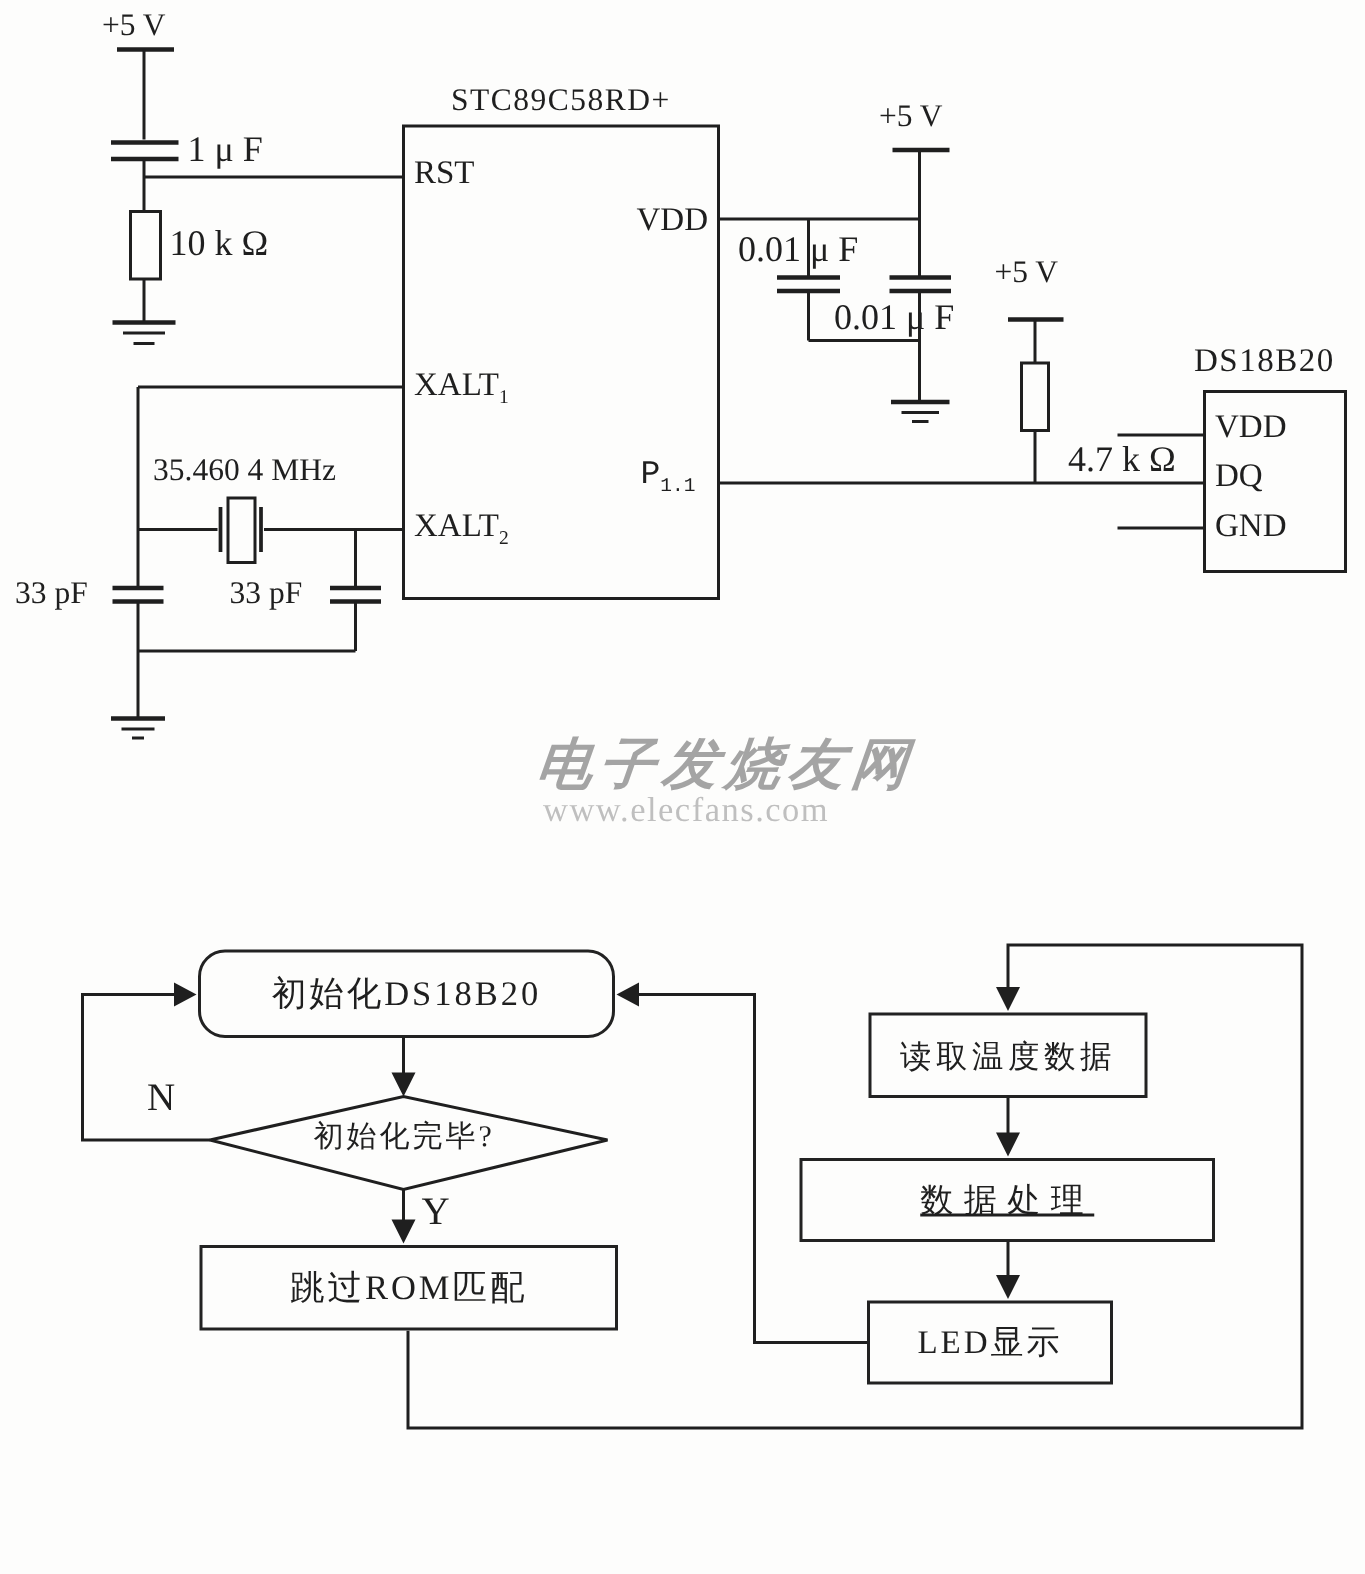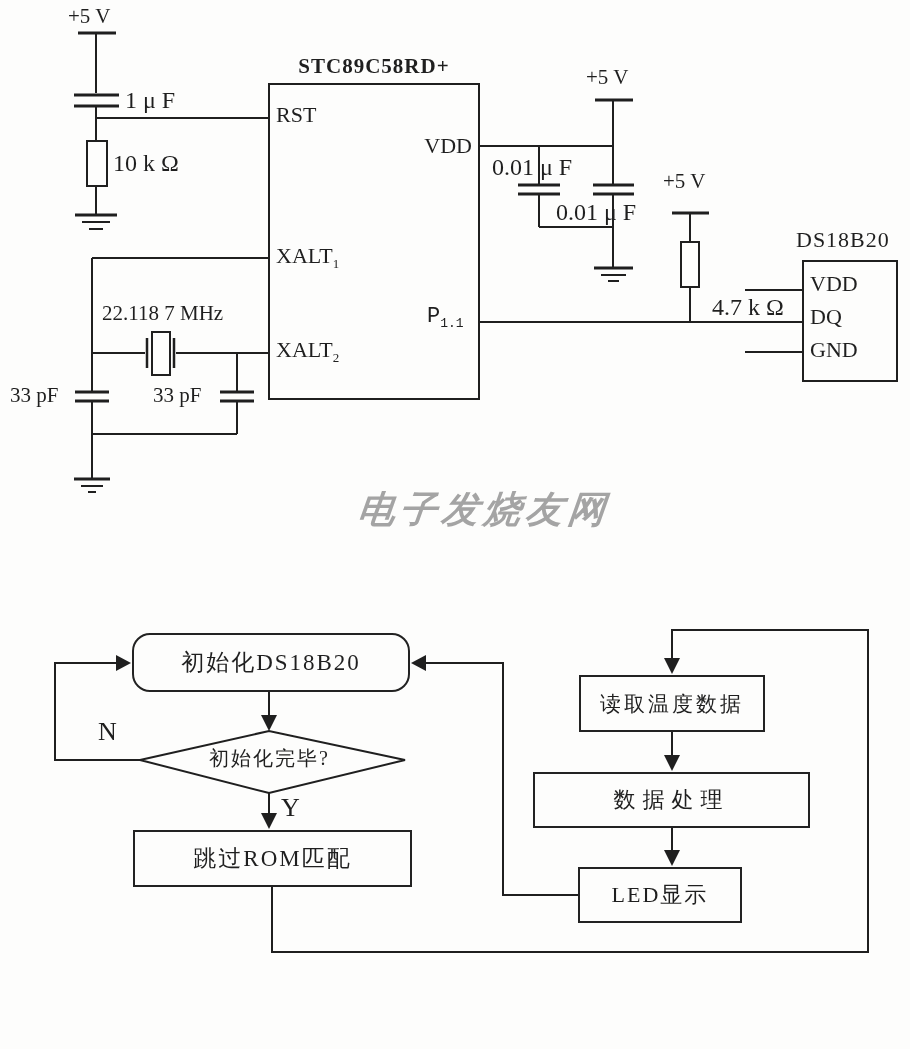--- a/index.html
+++ b/index.html
@@ -119,21 +119,21 @@
       <polygon points="131,663 116,655 116,671"></polygon>
       <polygon points="269,829 261,813 277,813"></polygon>
       <polygon points="672,674 664,658 680,658"></polygon>
       <polygon points="672,771 664,755 680,755"></polygon>
       <polygon points="672,866 664,850 680,850"></polygon>
       <polygon points="411,663 426,655 426,671"></polygon>
     </g>
   </svg>
 
   <div class="boxoutline" style="left:268px;top:83px;width:212px;height:317px;"></div>
-  <div class="txt chip-title" style="left:268px;top:55px;width:212px;font-weight:bold;">STC89C58RD+</div>
+  <div class="txt chip-title" style="left:268px;top:55px;width:212px;">STC89C58RD+</div>
 
   <div class="txt pin" style="left:276px;top:103px;">RST</div>
   <div class="txt pin" style="left:410px;top:134px;width:62px;text-align:right;">VDD</div>
   <div class="txt pin" style="left:276px;top:244px;"><span>XALT</span><sub>1</sub></div>
   <div class="txt pin" style="left:276px;top:338px;"><span>XALT</span><sub>2</sub></div>
   <div class="txt pin" style="left:427px;top:305px;font-family:Liberation Mono, monospace;"><span>P</span><sub>1.1</sub></div>
 
   <div class="boxoutline" style="left:802px;top:260px;width:96px;height:122px;"></div>
   <div class="txt pin" style="left:796px;top:228px;letter-spacing:1px;">DS18B20</div>
   <div class="txt pin" style="left:810px;top:272px;">VDD</div>
@@ -144,29 +144,30 @@
   <div class="txt lbl" style="left:125px;top:87px;">1 μ F</div>
   <div class="txt lbl" style="left:113px;top:150px;">10 k Ω</div>
 
   <div class="txt vcc" style="left:586px;top:66px;">+5 V</div>
   <div class="txt lbl" style="left:492px;top:154px;">0.01 μ F</div>
   <div class="txt lbl" style="left:556px;top:199px;">0.01 μ F</div>
 
   <div class="txt vcc" style="left:663px;top:170px;">+5 V</div>
   <div class="txt lbl" style="left:712px;top:254px;margin-top:40px;">4.7 k Ω</div>
 
-  <div class="txt lbl" style="left:102px;top:302px;font-size:21px;">22.118 7 MHz</div>
+  <div class="txt lbl" style="left:102px;top:302px;font-size:21px;">35.460 4 MHz</div>
   <div class="txt lbl" style="left:10px;top:384px;font-size:21px;">33 pF</div>
   <div class="txt lbl" style="left:153px;top:384px;font-size:21px;">33 pF</div>
 
   <div class="wm1" style="left:358px;top:485px;">电子发烧友网</div>
+  <div class="wm2" style="left:362px;top:527px;">www.elecfans.com</div>
 
   <div class="flowbox" style="left:132px;top:633px;width:278px;height:59px;border-radius:18px;">初始化DS18B20</div>
   <div class="txt" style="left:172px;top:747px;width:195px;text-align:center;font-size:20px;letter-spacing:2px;">初始化完毕?</div>
   <div class="flowbox" style="left:579px;top:675px;width:186px;height:57px;font-size:21px;letter-spacing:3px;">读取温度数据</div>
   <div class="flowbox" style="left:133px;top:830px;width:279px;height:57px;">跳过ROM匹配</div>
-  <div class="flowbox" style="left:533px;top:772px;width:277px;height:56px;font-size:22px;letter-spacing:7px;">数据处理</div>
+  <div class="flowbox" style="left:533px;top:772px;width:277px;height:56px;font-size:22px;letter-spacing:7px;text-decoration:underline;">数据处理</div>
   <div class="flowbox" style="left:578px;top:867px;width:164px;height:56px;font-size:22px;">LED显示</div>
 
   <div class="txt nlabel" style="left:98px;top:718px;">N</div>
   <div class="txt nlabel" style="left:281px;top:794px;">Y</div>
 
 </div>
 
 </body></html>

